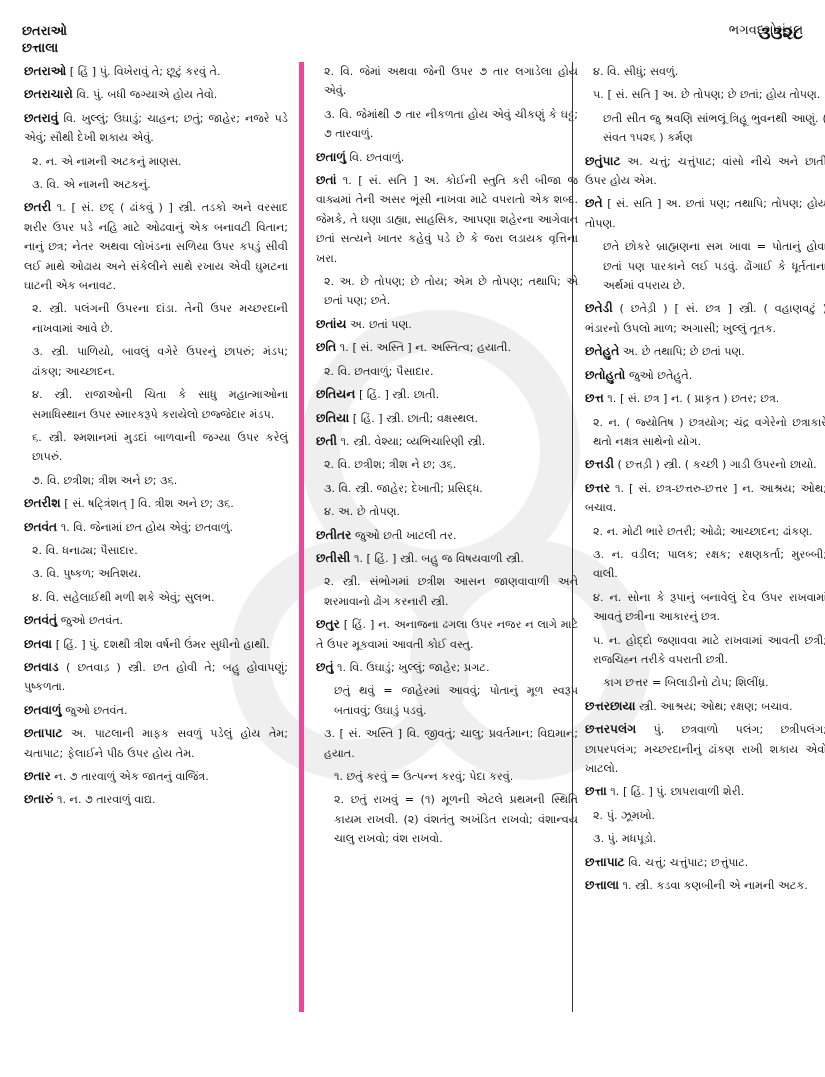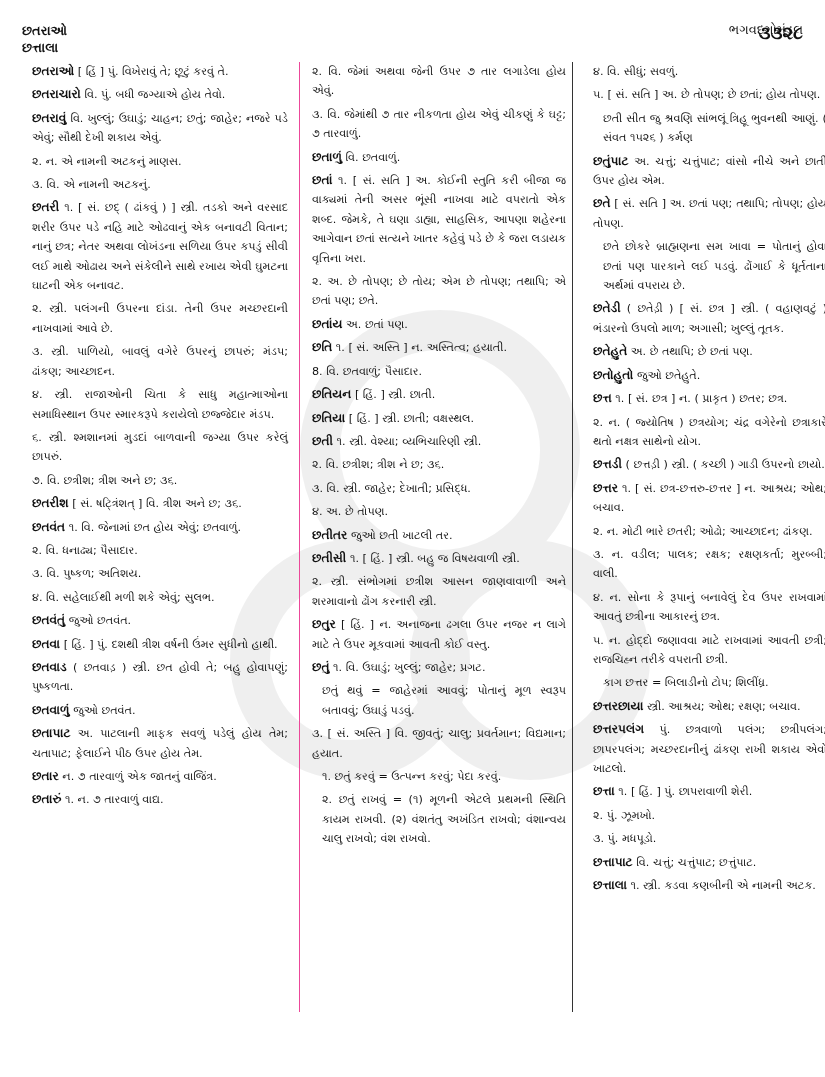--- a/index.html
+++ b/index.html
@@ -19,23 +19,23 @@
   .hdr-left { position:absolute; left:0; top:6px; font-size:13px; font-weight:bold; line-height:17px; }
   .hdr-center { position:absolute; left:0; right:0; top:6px; text-align:right; font-size:13px; font-weight:normal; }
   .hdr-right { position:absolute; right:0; top:6px; font-size:18px; font-weight:bold; }
   .columns {
     position:absolute; left:16px; top:62px; width:800px; height:1000px;
   }
   .col {
     position:absolute; top:0; font-size:11.2px; line-height:19.4px;
   }
   .col1 { left:4px; width:268px; }
-  .col2 { left:283px; width:266px; border-left:1px solid #ec4899; height:950px; }
+  .col2 { left:283px; width:266px; padding-left:8px; border-left:5px solid #ec4899; height:950px; }
   .col3 { left:556px; width:246px; padding-left:8px; border-left:1px solid #333; height:950px; }
-  .entry { margin:0 0 4px 12px; text-align:justify; }
+  .entry { margin:0 0 4px 4px; text-align:justify; }
   .entry .hw { font-weight:bold; font-size:12.2px; }
   .entry .txt { }
   .sub { margin:0 0 4px 12px; text-align:justify; }
   .quote { margin:0 0 4px 22px; text-align:justify; }
 </style>
 </head>
 <body>
 
 <svg class="watermark" viewBox="0 0 420 520">
   <circle cx="210" cy="150" r="120" fill="none" stroke="#000" stroke-width="40"></circle>
@@ -79,21 +79,21 @@
       <div class="entry"><span class="hw">છતારું</span> <span class="txt">૧. ન. ૭ તારવાળું વાદ્ય.</span></div>
     </div>
   <div class="col col2">
       <div class="sub"><span class="txt">૨. વિ. જેમાં અથવા જેની ઉપર ૭ તાર લગાડેલા હોય એવું.</span></div>
       <div class="sub"><span class="txt">૩. વિ. જેમાંથી ૭ તાર નીકળતા હોય એવું ચીકણું કે ઘટ્ટ; ૭ તારવાળું.</span></div>
       <div class="entry"><span class="hw">છતાળું</span> <span class="txt">વિ. છતવાળું.</span></div>
       <div class="entry"><span class="hw">છતાં</span> <span class="txt">૧. [ સં. સતિ ] અ. કોઈની સ્તુતિ કરી બીજા જ વાક્યમાં તેની અસર ભૂંસી નાખવા માટે વપરાતો એક શબ્દ. જેમકે, તે ઘણા ડાહ્યા, સાહસિક, આપણા શહેરના આગેવાન છતાં સત્યને ખાતર કહેવું પડે છે કે જરા લડાયક વૃત્તિના ખરા.</span></div>
       <div class="sub"><span class="txt">૨. અ. છે તોપણ; છે તોય; એમ છે તોપણ; તથાપિ; એ છતાં પણ; છતે.</span></div>
       <div class="entry"><span class="hw">છતાંય</span> <span class="txt">અ. છતાં પણ.</span></div>
       <div class="entry"><span class="hw">છતિ</span> <span class="txt">૧. [ સં. અસ્તિ ] ન. અસ્તિત્વ; હયાતી.</span></div>
-      <div class="sub"><span class="txt">8. વિ. છતવાળું; પૈસાદાર.</span></div>
+      <div class="sub"><span class="txt">૨. વિ. છતવાળું; પૈસાદાર.</span></div>
       <div class="entry"><span class="hw">છતિયન</span> <span class="txt">[ હિં. ] સ્ત્રી. છાતી.</span></div>
       <div class="entry"><span class="hw">છતિયા</span> <span class="txt">[ હિં. ] સ્ત્રી. છાતી; વક્ષસ્થલ.</span></div>
       <div class="entry"><span class="hw">છતી</span> <span class="txt">૧. સ્ત્રી. વેશ્યા; વ્યભિચારિણી સ્ત્રી.</span></div>
       <div class="sub"><span class="txt">૨. વિ. છત્રીશ; ત્રીશ ને છ; ૩૬.</span></div>
       <div class="sub"><span class="txt">૩. વિ. સ્ત્રી. જાહેર; દેખાતી; પ્રસિદ્ધ.</span></div>
       <div class="sub"><span class="txt">૪. અ. છે તોપણ.</span></div>
       <div class="entry"><span class="hw">છતીતર</span> <span class="txt">જુઓ છતી ખાટલી તર.</span></div>
       <div class="entry"><span class="hw">છતીસી</span> <span class="txt">૧. [ હિં. ] સ્ત્રી. બહુ જ વિષયવાળી સ્ત્રી.</span></div>
       <div class="sub"><span class="txt">૨. સ્ત્રી. સંભોગમાં છત્રીશ આસન જાણવાવાળી અને શરમાવાનો ઢોંગ કરનારી સ્ત્રી.</span></div>
       <div class="entry"><span class="hw">છતુર</span> <span class="txt">[ હિં. ] ન. અનાજના ઢગલા ઉપર નજર ન લાગે માટે તે ઉપર મૂકવામાં આવતી કોઈ વસ્તુ.</span></div>

